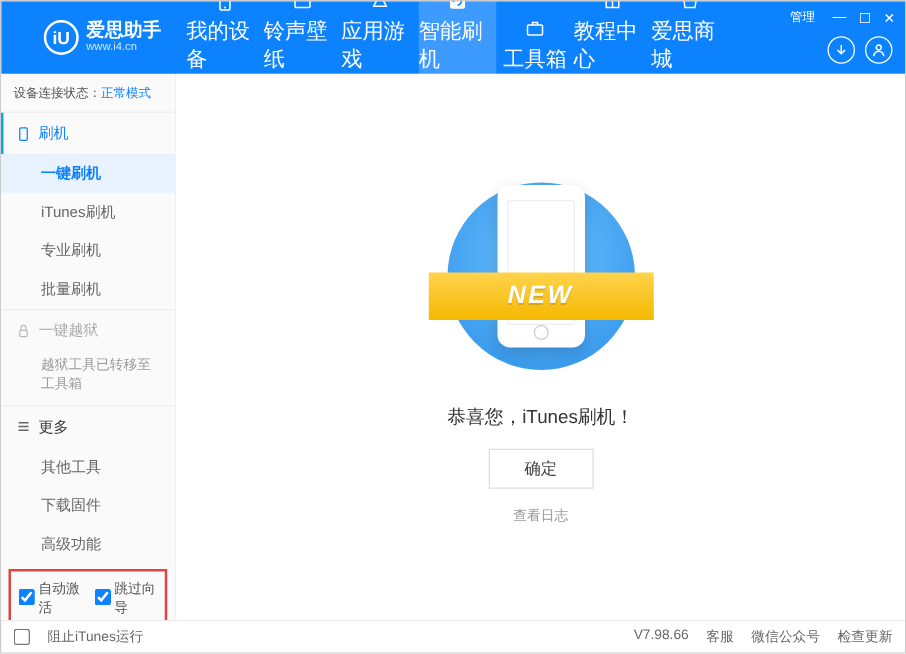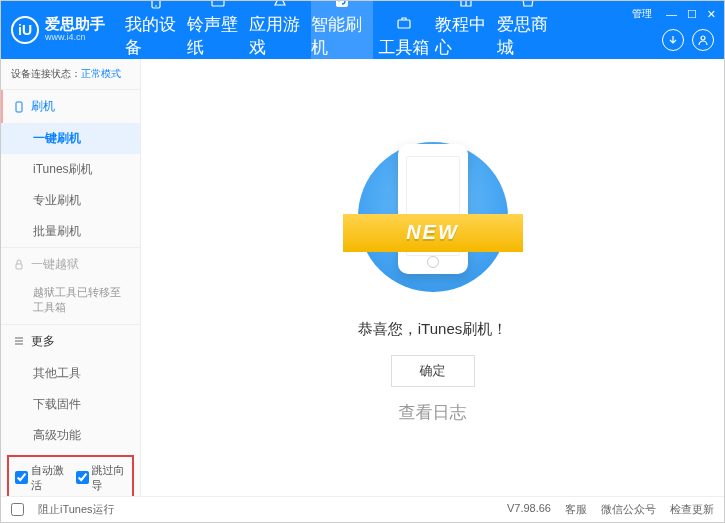--- a/index.html
+++ b/index.html
@@ -1,58 +1,58 @@
 <!DOCTYPE html>
 <html><head>
 <meta charset="utf-8">
 <style>
 * { margin: 0; padding: 0; box-sizing: border-box; font-family: "Microsoft YaHei", sans-serif; }
 body { background: #f0f0f0; display: flex; justify-content: center; align-items: center; height: 100vh; }
 .window { width: 725px; height: 523px; background: #fff; border: 1px solid #ccc; display: flex; flex-direction: column; overflow: hidden; }
 .titlebar { background: #0d82ff; height: 58px; display: flex; align-items: center; color: #fff; padding: 0 10px; position: relative; }
-.logo-wrap { display: flex; gap: 6px; }
+.logo-wrap { display: flex; align-items: center; gap: 6px; margin-left: 24px; }
 .logo-circle { width: 28px; height: 28px; border: 2px solid #fff; border-radius: 50%; display: flex; align-items: center; justify-content: center; font-weight: bold; font-size: 14px; }
 .logo-text { display: flex; flex-direction: column; line-height: 1.1; }
 .logo-text .brand { font-size: 15px; font-weight: bold; }
 .logo-text .url { font-size: 9px; opacity: 0.8; }
 .nav { display: flex; margin-left: 20px; height: 100%; }
 .nav-item { width: 62px; height: 100%; display: flex; flex-direction: column; align-items: center; justify-content: flex-end; font-size: 17px; gap: 4px; cursor: pointer; }
 .nav-item.active { background: rgba(255,255,255,0.2); }
 .nav-icon { width: 18px; height: 18px; display: flex; align-items: center; justify-content: center; }
 .titlebar-right { position: absolute; right: 8px; top: 6px; display: flex; gap: 6px; font-size: 10px; align-items: center; }
 .win-controls { display: flex; gap: 10px; margin-left: 8px; font-size: 11px; }
 .user-icons { position: absolute; right: 10px; bottom: 8px; display: flex; gap: 8px; }
 .circ-btn { width: 22px; height: 22px; border: 1.5px solid #fff; border-radius: 50%; display: flex; align-items: center; justify-content: center; }
 .body { flex: 1; display: flex; overflow: hidden; }
 .sidebar { width: 140px; background: #fafafa; border-right: 1px solid #eee; display: flex; flex-direction: column; font-size: 12px; color: #555; overflow-y: auto; }
 .conn-status { padding: 8px 10px; font-size: 10px; color: #555; }
 .conn-status .mode { color: #0d82ff; }
 .side-section { border-top: 1px solid #eee; }
 .side-head { display: flex; align-items: center; gap: 6px; padding: 8px 12px; color: #333; }
-.side-head.blue { color: #0d82ff; border-left: 2px solid #fca5a5; padding-left: 10px; }
+.side-head.blue { color: #0d82ff; border-left: 2px solid #0ea5e9; padding-left: 10px; }
 .side-head.gray { color: #aaa; }
 .side-sub { padding: 7px 10px 7px 32px; color: #666; cursor: pointer; }
 .side-sub.active { background: #e8f2ff; color: #0d82ff; font-weight: bold; }
 .side-note { font-size: 11px; color: #999; padding: 4px 10px 8px 32px; line-height: 1.4; }
 .checkboxes { border: 2px solid #d44; margin: 4px 6px; padding: 6px; display: flex; gap: 10px; font-size: 11px; }
 .checkboxes label { display: flex; align-items: center; gap: 3px; color: #555; }
 .checkboxes input { accent-color: #0d82ff; }
 .main { flex: 1; display: flex; flex-direction: column; align-items: center; justify-content: center; background: #fff; position: relative; }
 .illus { width: 170px; height: 170px; position: relative; margin-bottom: 18px; }
 .illus-bg { width: 150px; height: 150px; background: radial-gradient(circle at 50% 40%, #6fc3ff, #2a8fe8); border-radius: 50%; position: absolute; top: 10px; left: 10px; }
 .phone { position: absolute; left: 50%; top: 12px; transform: translateX(-50%); width: 70px; height: 130px; background: #fff; border-radius: 10px; box-shadow: 0 4px 12px rgba(0,0,0,0.15); }
 .phone::before { content: ""; position: absolute; top: 12px; left: 8px; right: 8px; bottom: 18px; background: #fff; border: 1px solid #eee; border-radius: 2px; }
 .phone::after { content: ""; position: absolute; bottom: 6px; left: 50%; transform: translateX(-50%); width: 10px; height: 10px; border: 1px solid #ccc; border-radius: 50%; }
 .ribbon { position: absolute; left: -5px; right: -5px; top: 82px; height: 38px; background: linear-gradient(#ffd34d, #f5b800); display: flex; align-items: center; justify-content: center; color: #fff; font-weight: 900; font-size: 20px; letter-spacing: 2px; font-style: italic; text-shadow: 0 2px 0 rgba(0,0,0,0.15); }
 .ribbon::before, .ribbon::after { content: ""; position: absolute; top: 4px; width: 18px; height: 30px; background: #e8a800; z-index: -1; }
 .ribbon::before { left: -10px; clip-path: polygon(0 0, 100% 0, 100% 100%, 0 100%, 40% 50%); }
 .ribbon::after { right: -10px; clip-path: polygon(0 0, 100% 0, 60% 50%, 100% 100%, 0 100%); }
 .success-text { font-size: 15px; color: #333; margin-bottom: 16px; }
 .ok-btn { border: 1px solid #ddd; background: #fff; padding: 6px 28px; font-size: 13px; color: #404040; cursor: pointer; margin-bottom: 14px; }
-.log-link { font-size: 17px; color: #999; cursor: pointer; }
+.log-link { font-size: 11px; color: #999; cursor: pointer; }
 .statusbar { height: 26px; border-top: 1px solid #eee; display: flex; align-items: center; font-size: 11px; color: #666; padding: 0 10px; justify-content: space-between; }
 .statusbar-left { display: flex; align-items: center; gap: 14px; }
 .statusbar-right { display: flex; align-items: flex-start; gap: 14px; }
 svg { display: block; }
 </style>
 </head>
 <body>
 
 <div class="window">
 

